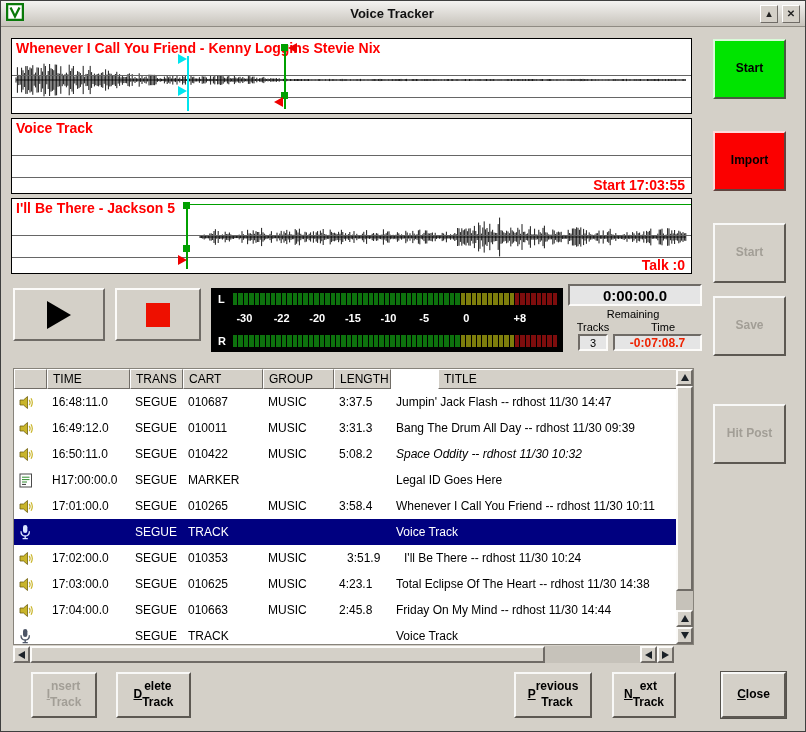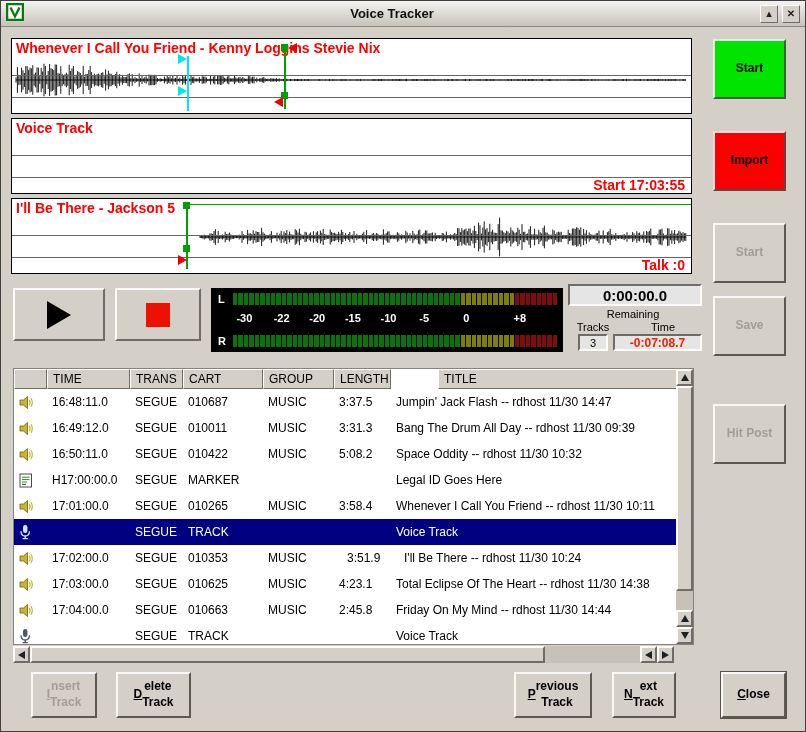--- a/index.html
+++ b/index.html
@@ -317,21 +317,21 @@
               <polygon points="1,5 4.5,5 8.5,1.5 8.5,13.5 4.5,10 1,10" fill="#c9b52a" stroke="#6e5f12" stroke-width="0.8"></polygon>
               <path d="M10.2 4.8 Q12 7.5 10.2 10.2" fill="none" stroke="#c9b52a" stroke-width="1.2"></path>
               <path d="M12 3.2 Q14.6 7.5 12 11.8" fill="none" stroke="#c9b52a" stroke-width="1.2"></path>
             </svg>
           </div>
           <div class="td" style="width: 83px;">16:50:11.0</div>
           <div class="td" style="width: 53px;">SEGUE</div>
           <div class="td" style="width: 80px;">010422</div>
           <div class="td" style="width: 71px;">MUSIC</div>
           <div class="td" style="width: 57px;">5:08.2</div>
-          <div class="td" style="width: 287px;">Space Oddity -- rdhost 11/30 10:32</div>
+          <div class="td" style="width: 287px; font-style: italic;">Space Oddity -- rdhost 11/30 10:32</div>
         </div>
         <div class="tr">
           <div class="td" style="width: 33px;">
             <svg width="14" height="15" viewBox="0 0 14 15">
               <rect x="1" y="1" width="11.5" height="13" fill="#fff" stroke="#4a4a4a" stroke-width="1"></rect>
               <path d="M3 4.2 H10.5 M3 6.6 H10.5 M3 9 H8" fill="none" stroke="#2e8b2e" stroke-width="1"></path>
               <path d="M3 11.4 H7" fill="none" stroke="#333" stroke-width="1"></path>
             </svg>
           </div>
           <div class="td" style="width: 83px;">H17:00:00.0</div>

